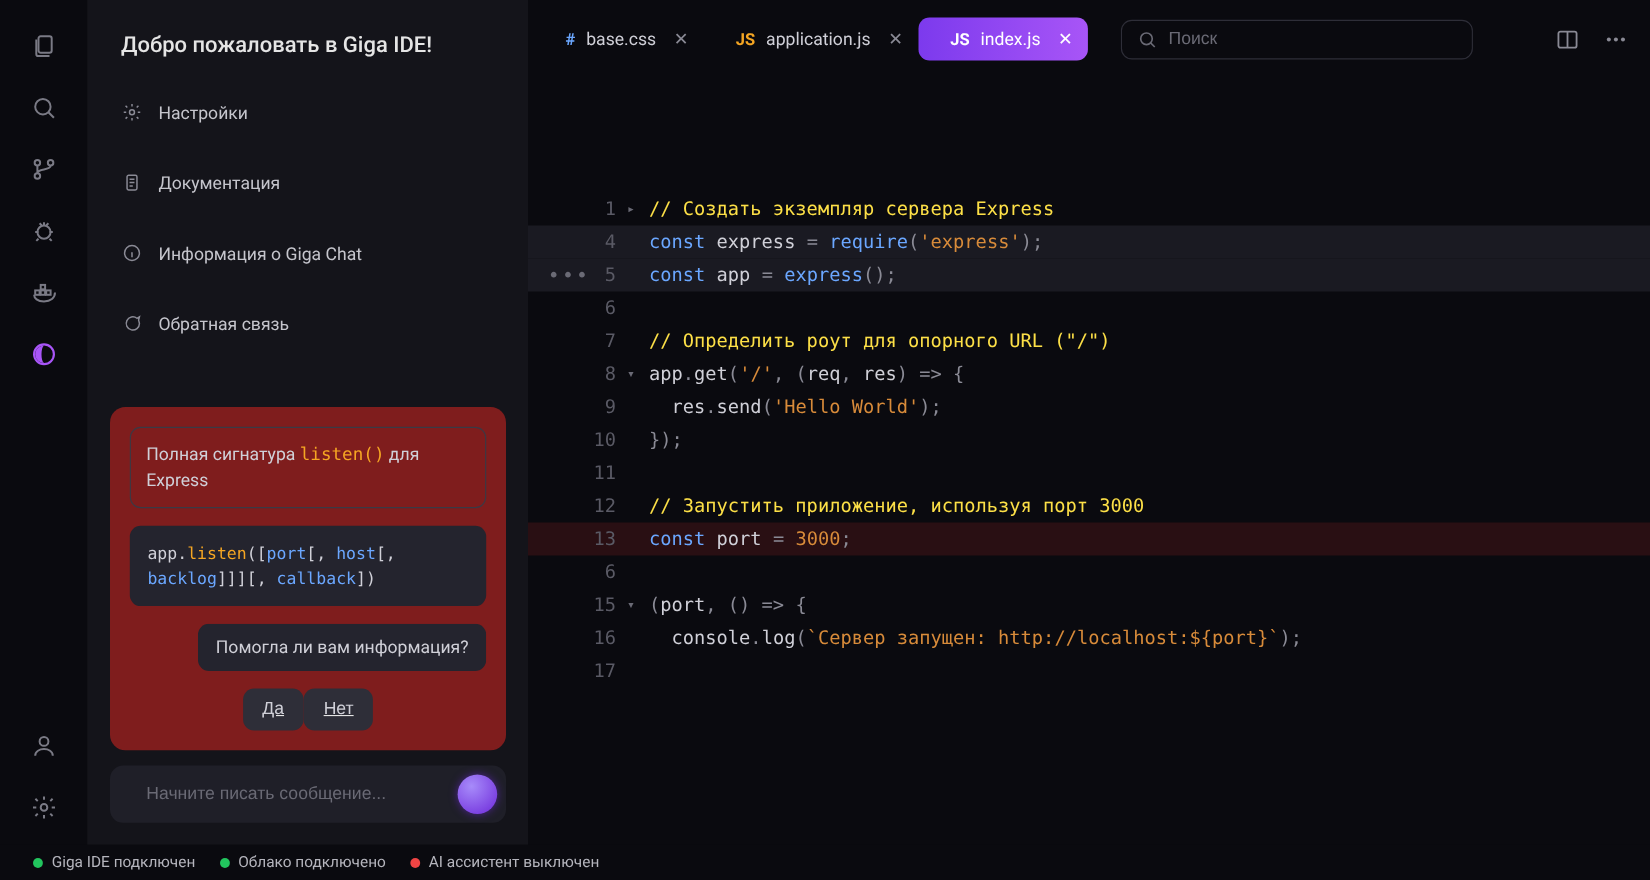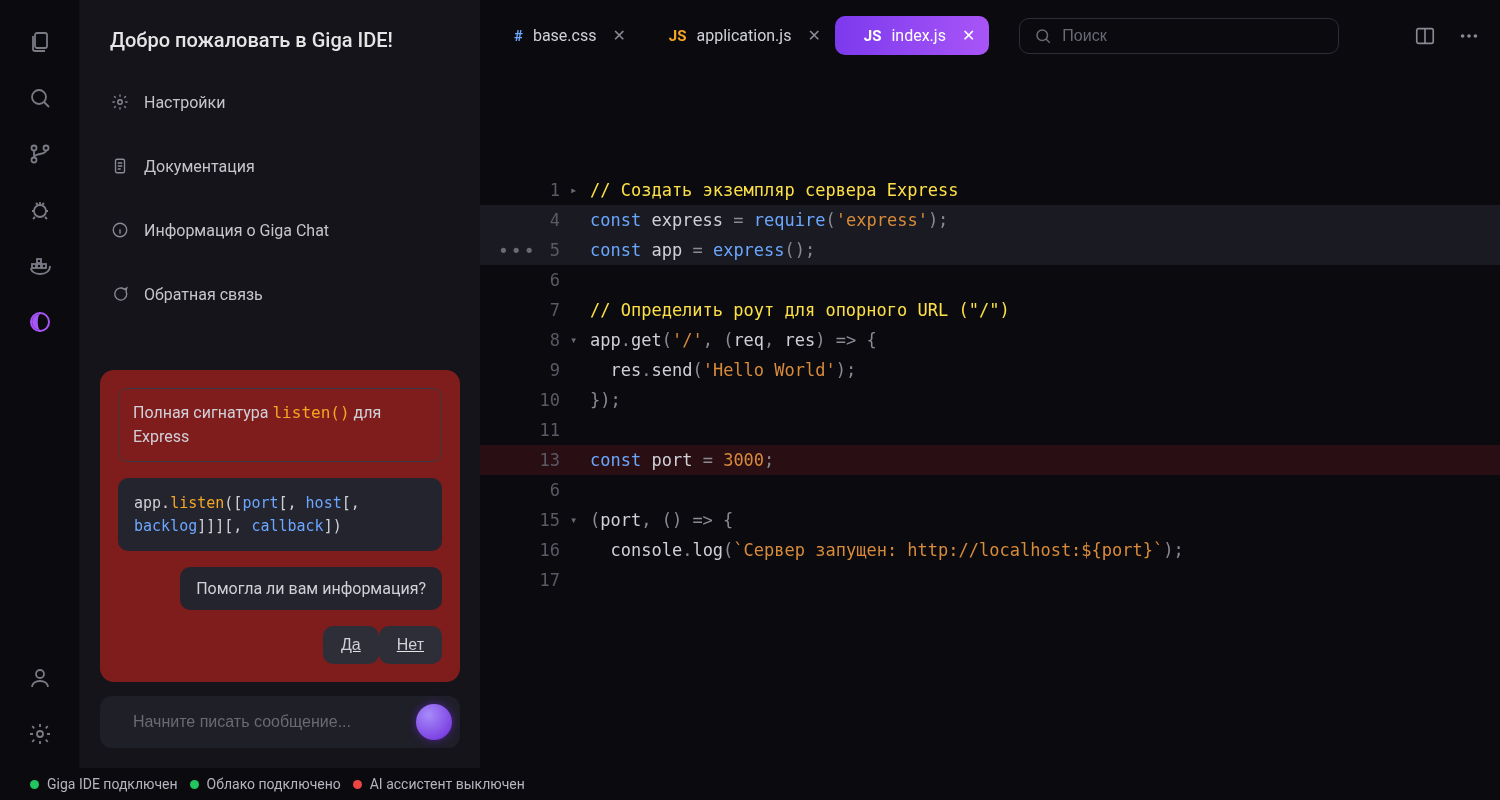--- a/index.html
+++ b/index.html
@@ -38,21 +38,21 @@
 .side-item .label{font-size:16px;}
 
 .chat-area{margin-top:auto; padding:0 20px;}
 .chat-card{background:#7f1d1d; border-radius:14px; padding:18px;}
 .chat-q{border:1px solid #3a3a45;border-radius:10px;padding:12px 14px;font-size:16px;line-height:1.5;color:#d0d0d8;margin-bottom:16px;}
 .chat-q .code{color:#f5a623;font-family:ui-monospace,Menlo,Consolas,monospace;}
 .chat-code{background:#24242e;border-radius:10px;padding:14px 16px;font-family:ui-monospace,Menlo,Consolas,monospace;font-size:15px;line-height:1.5;color:#d0d0d8;margin-bottom:16px;}
 .tok-fn{color:#f5a623;}
 .tok-par{color:#6ba7ff;}
 .chat-followup{background:#24242e;border-radius:10px;padding:12px 16px;font-size:16px;color:#d0d0d8;display:inline-block;float:right;clear:both;}
-.chat-btns{display:flex;justify-content:flex-end;clear:both;margin-top:16px;text-decoration:underline;}
+.chat-btns{display:flex;justify-content:center;clear:both;margin-top:16px;text-decoration:underline;}
 .chat-btn{background:#2e2e38;color:#d0d0d8;border:none;border-radius:10px;padding:10px 18px;font-size:16px;cursor:pointer;}
 .chat-input-row{display:flex;align-items:center;gap:10px;background:#1f1f28;border-radius:12px;padding:8px 8px 8px 16px;margin-top:14px;}
 .chat-input{flex:1;background:transparent;border:none;color:#d0d0d8;font-size:16px;outline:none;margin-left:17px;}
 .chat-input::placeholder{color:#6a6a75;}
 .chat-send{width:36px;height:36px;border-radius:50%;background:radial-gradient(circle at 35% 30%,#a78bfa,#6d28d9);box-shadow:0 0 8px rgba(109,40,217,0.6);cursor:pointer;}
 
 .main{flex:1;display:flex;flex-direction:column;background:#0a0a0f;}
 .topbar{display:flex;align-items:center;gap:18px;padding:16px 20px 0 20px;}
 .tabs{display:flex;gap:0;}
 .tab{display:flex;align-items:center;gap:10px;padding:10px 14px;border-radius:10px;cursor:pointer;font-size:16px;}
@@ -83,21 +83,21 @@
 .code{white-space:pre;color:#c5c5cc;}
 .tok-comment{color:#fde047;}
 .tok-kw{color:#6ba7ff;}
 .tok-var{color:#d0d0d8;}
 .tok-op{color:#8a8a95;}
 .tok-call{color:#6ba7ff;}
 .tok-str{color:#d88b3a;}
 .tok-num{color:#d88b3a;}
 .tok-punc{color:#8a8a95;}
 
-.status{position:absolute;bottom:0;left:0;right:0;height:32px;display:flex;align-items:center;gap:12px;padding:0 30px;font-size:14px;color:#b5b5bd;background:#0a0a0f;margin-top:39px;}
+.status{position:absolute;bottom:0;left:0;right:0;height:32px;display:flex;align-items:center;gap:22px;padding:0 30px;font-size:14px;color:#b5b5bd;background:#0a0a0f;margin-top:39px;}
 .stat-item{display:flex;align-items:center;gap:8px;}
 .dot{width:9px;height:9px;border-radius:50%;}
 .dot.green{background:#22c55e;}
 .dot.red{background:#ef4444;}
 </style>
 </head>
 <body>
 
 <div class="root">
 
@@ -298,20 +298,25 @@
         <div class="code-line ">
           <span class="gutter">10</span>
           <span class="fold"></span>
           <span class="code"><span class="tok-punc">});</span></span>
         </div>
         <div class="code-line ">
           <span class="gutter">11</span>
           <span class="fold"></span>
           <span class="code"></span>
         </div>
+        <div class="code-line ">
+          <span class="gutter">12</span>
+          <span class="fold"></span>
+          <span class="code"><span class="tok-comment">// Запустить приложение, используя порт 3000</span></span>
+        </div>
         <div class="code-line hl-err">
           <span class="gutter">13</span>
           <span class="fold"></span>
           <span class="code"><span class="tok-kw">const</span> <span class="tok-var">port</span> <span class="tok-op">=</span> <span class="tok-num">3000</span><span class="tok-punc">;</span></span>
         </div>
         <div class="code-line ">
           <span class="gutter">6</span>
           <span class="fold"></span>
           <span class="code"></span>
         </div>

